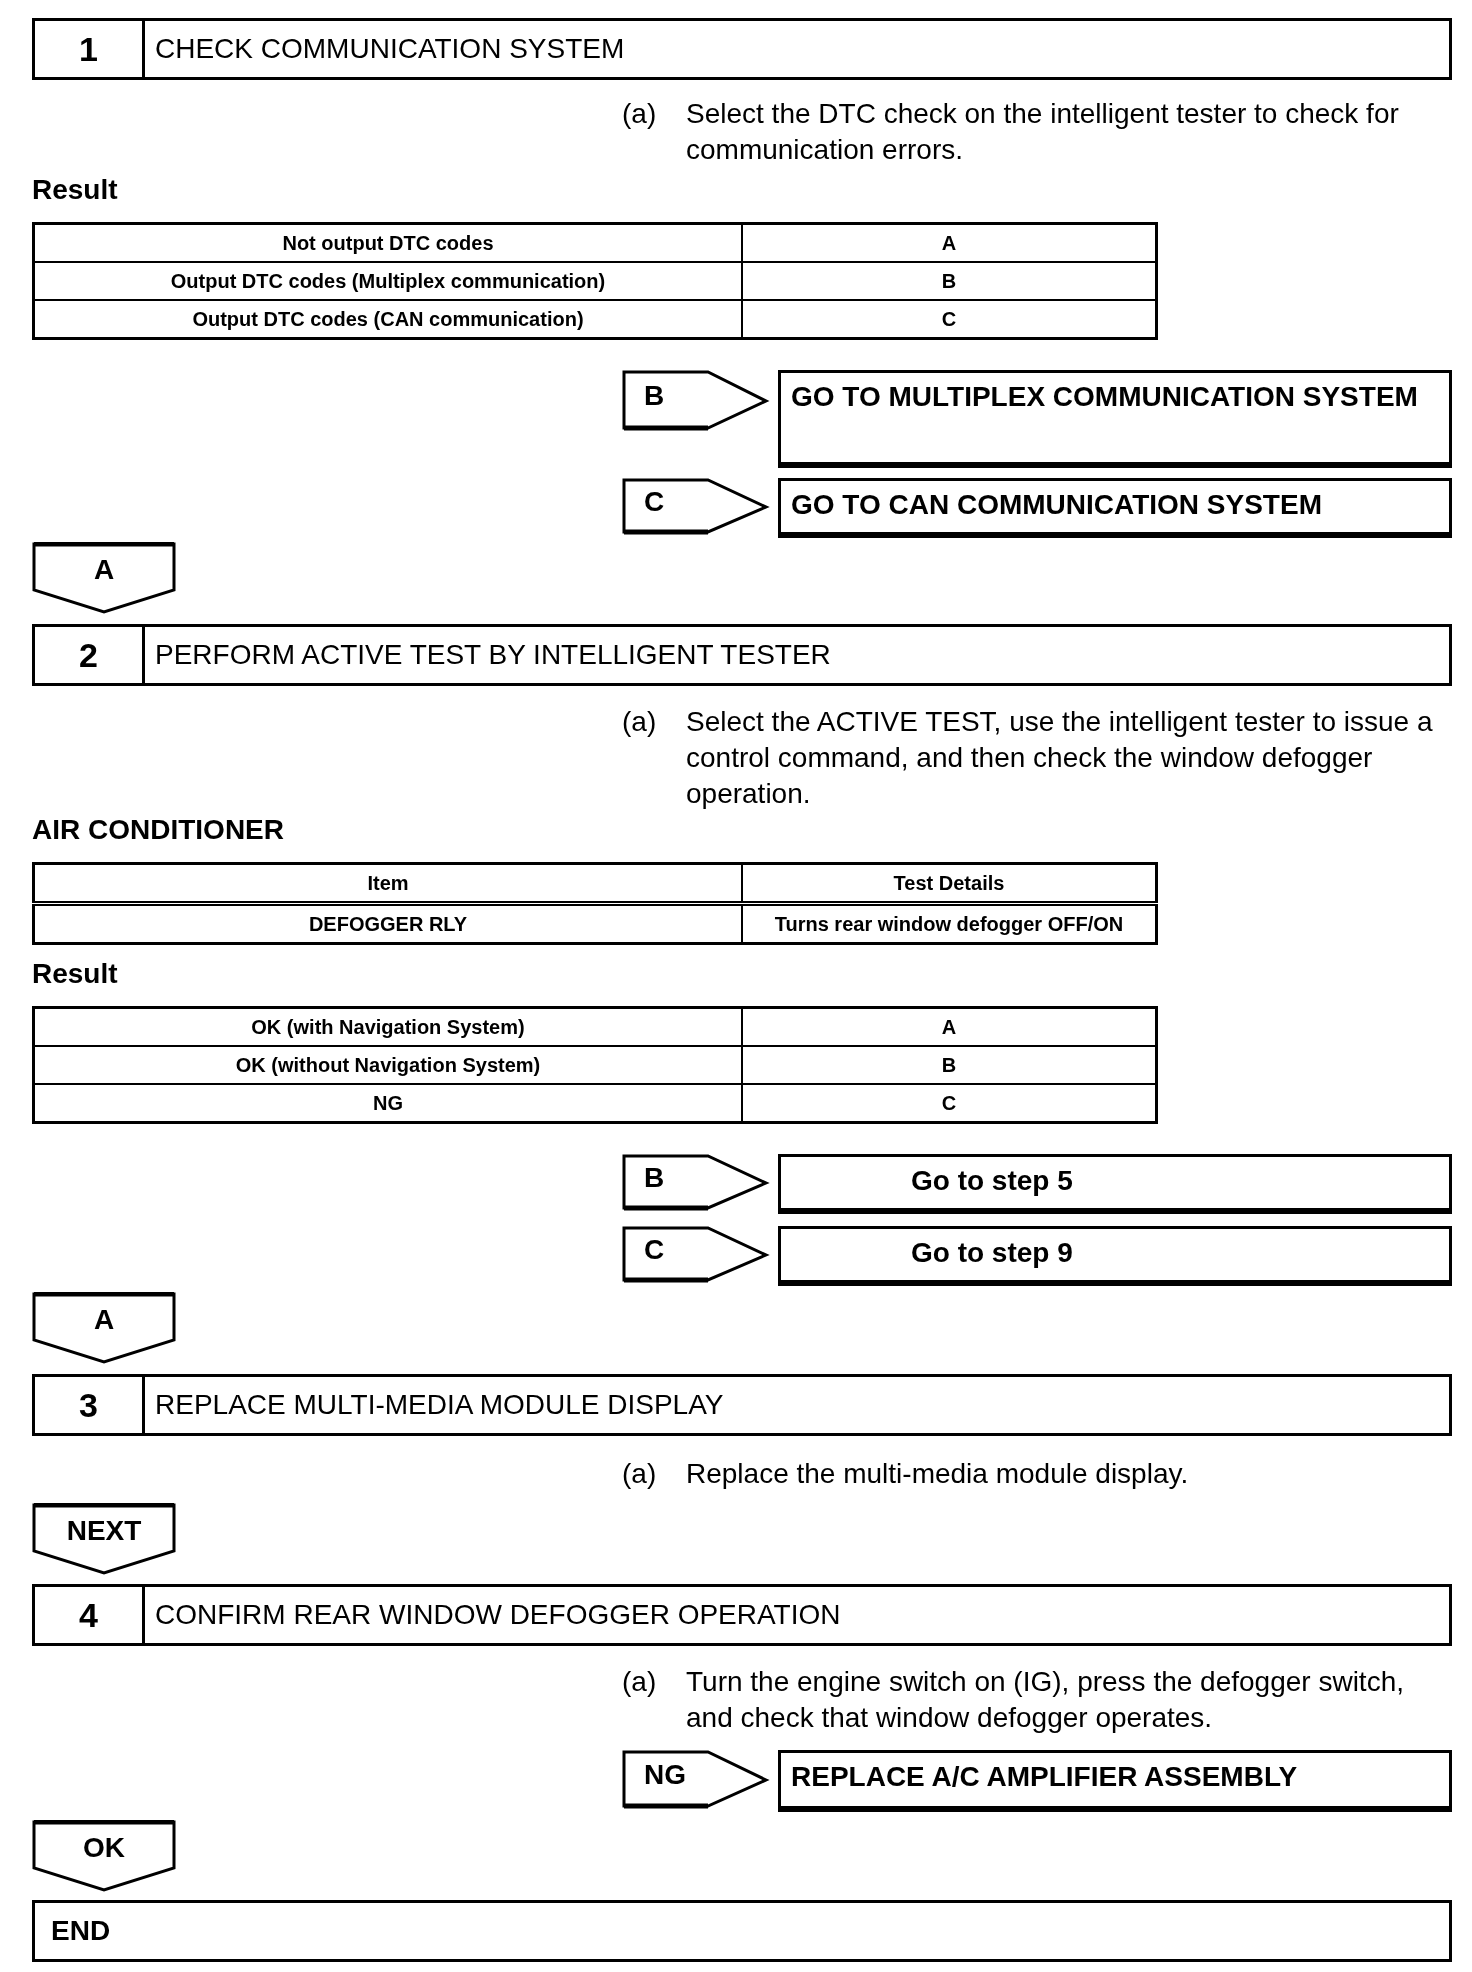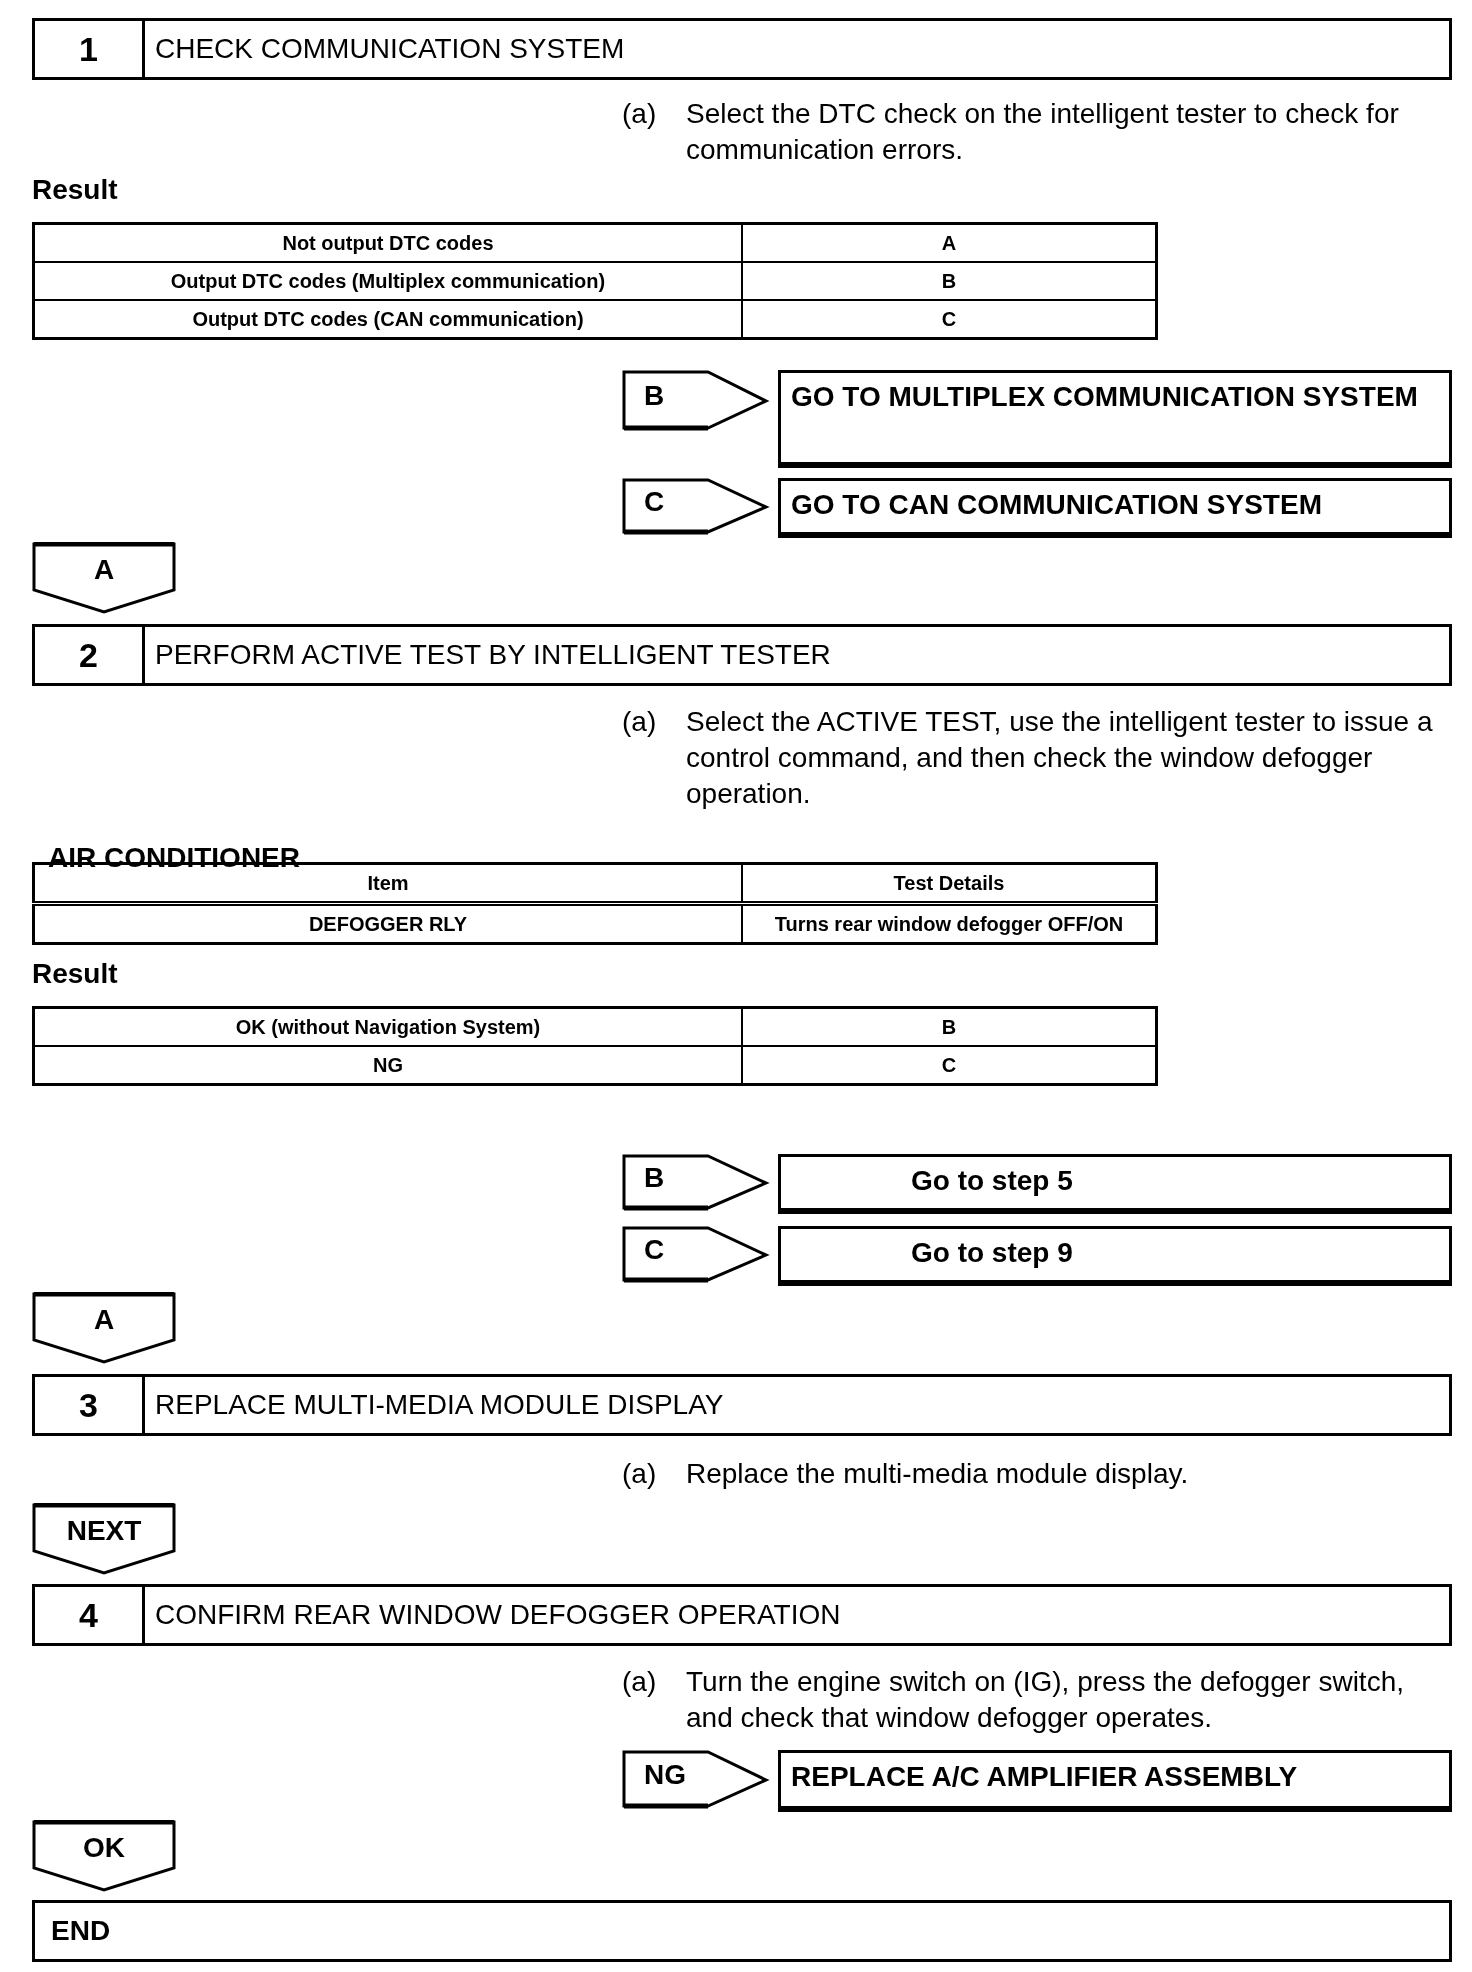--- a/index.html
+++ b/index.html
@@ -88,36 +88,40 @@
 </div>
 
 <div class="stepbox" style="top:624px;">
   <div class="num">2</div>
   <div class="title">PERFORM ACTIVE TEST BY INTELLIGENT TESTER</div>
 </div>
 <div class="instr" style="top:704px;">
   <span class="lbl">(a)</span>
   <span class="txt">Select the ACTIVE TEST, use the intelligent tester to issue a control command, and then check the window defogger operation.</span>
 </div>
-<div class="section-label" style="top:842px;margin-left:16px;">AIR CONDITIONER</div>
+<div class="section-label" style="top:814px;">AIR CONDITIONER</div>
 <table class="res" style="top:862px;">
   <tbody>
       <tr class="hdr">
         <td class="c1">Item</td>
         <td>Test Details</td>
       </tr>
   <tr>
         <td class="c1">DEFOGGER RLY</td>
         <td>Turns rear window defogger OFF/ON</td>
       </tr>
 </tbody>
   </table>
 <div class="section-label" style="top:958px;">Result</div>
 <table class="res" style="top:1006px;">
   <tbody>
+      <tr>
+        <td class="c1">OK (with Navigation System)</td>
+        <td>A</td>
+      </tr>
   <tr>
         <td class="c1">OK (without Navigation System)</td>
         <td>B</td>
       </tr>
   <tr>
         <td class="c1">NG</td>
         <td>C</td>
       </tr>
 </tbody>
   </table>

